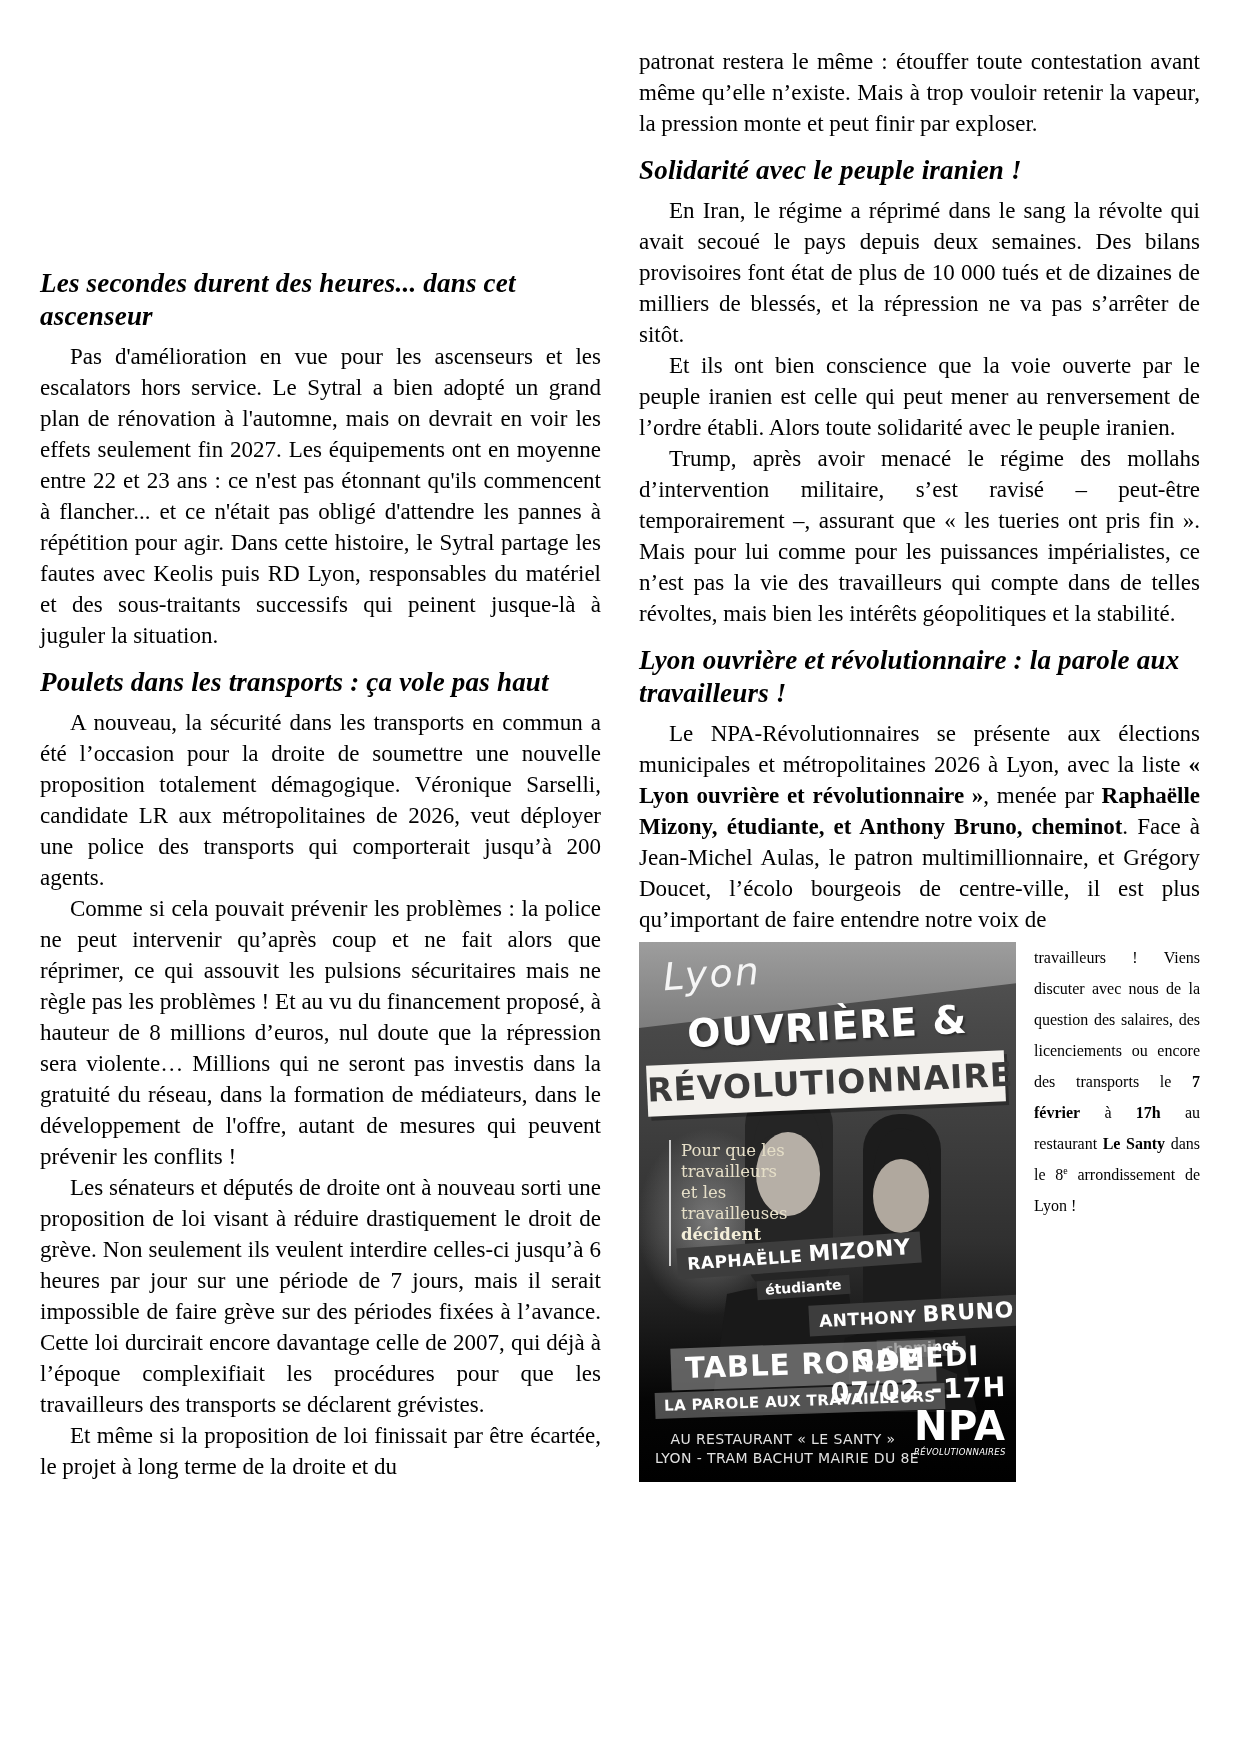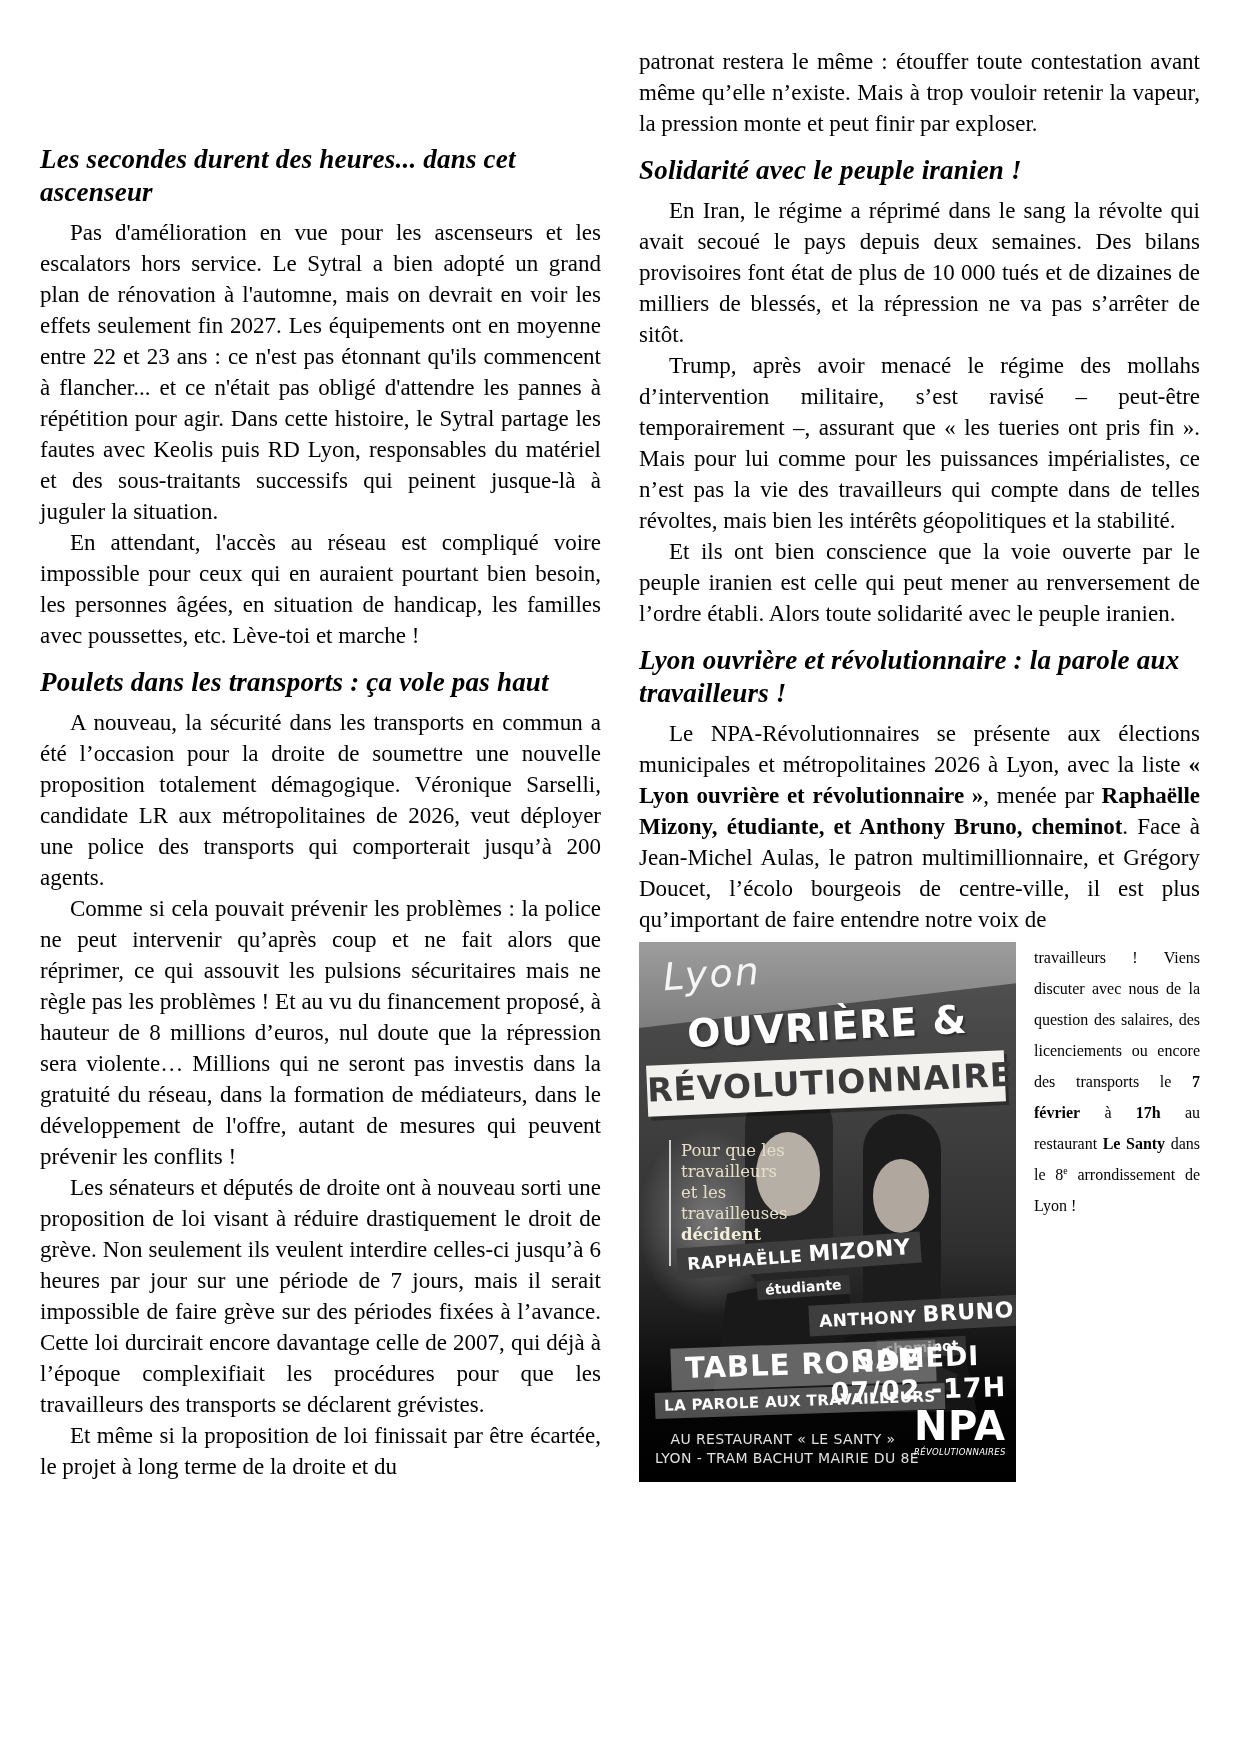--- a/index.html
+++ b/index.html
@@ -77,37 +77,36 @@
 </style>
 </head>
 <body>
 
 <div class="page">
   <div class="columns">
 
     <div class="col">
       <h2 class="sec">Les secondes durent des heures... dans cet ascenseur</h2>
       <p>Pas d'amélioration en vue pour les ascenseurs et les escalators hors service. Le Sytral a bien adopté un grand plan de rénovation à l'automne, mais on devrait en voir les effets seulement fin 2027. Les équipements ont en moyenne entre 22 et 23 ans : ce n'est pas étonnant qu'ils commencent à flancher... et ce n'était pas obligé d'attendre les pannes à répétition pour agir. Dans cette histoire, le Sytral partage les fautes avec Keolis puis RD Lyon, responsables du matériel et des sous-traitants successifs qui peinent jusque-là à juguler la situation.</p>
-      <p>En attendant, l'accès au réseau est compliqué voire impossible pour ceux qui en auraient pourtant bien besoin, les personnes âgées, en situation de handicap, les familles avec poussettes, etc. Lève-toi et marche !</p>
 
       <h2 class="sec">Poulets dans les transports : ça vole pas haut</h2>
       <p>A nouveau, la sécurité dans les transports en commun a été l’occasion pour la droite de soumettre une nouvelle proposition totalement démagogique. Véronique Sarselli, candidate LR aux métropolitaines de 2026, veut déployer une police des transports qui comporterait jusqu’à 200 agents.</p>
       <p>Comme si cela pouvait prévenir les problèmes : la police ne peut intervenir qu’après coup et ne fait alors que réprimer, ce qui assouvit les pulsions sécuritaires mais ne règle pas les problèmes ! Et au vu du financement proposé, à hauteur de 8 millions d’euros, nul doute que la répression sera violente… Millions qui ne seront pas investis dans la gratuité du réseau, dans la formation de médiateurs, dans le développement de l'offre, autant de mesures qui peuvent prévenir les conflits !</p>
 
       <p>Les sénateurs et députés de droite ont à nouveau sorti une proposition de loi visant à réduire drastiquement le droit de grève. Non seulement ils veulent interdire celles-ci jusqu’à 6 heures par jour sur une période de 7 jours, mais il serait impossible de faire grève sur des périodes fixées à l’avance. Cette loi durcirait encore davantage celle de 2007, qui déjà à l’époque complexifiait les procédures pour que les travailleurs des transports se déclarent grévistes.</p>
       <p>Et même si la proposition de loi finissait par être écartée, le projet à long terme de la droite et du</p>
     </div>
 
     <div class="col">
       <p class="noindent">patronat restera le même : étouffer toute contestation avant même qu’elle n’existe. Mais à trop vouloir retenir la vapeur, la pression monte et peut finir par exploser.</p>
 
       <h2 class="sec">Solidarité avec le peuple iranien !</h2>
       <p>En Iran, le régime a réprimé dans le sang la révolte qui avait secoué le pays depuis deux semaines. Des bilans provisoires font état de plus de 10 000 tués et de dizaines de milliers de blessés, et la répression ne va pas s’arrêter de sitôt.</p>
+      <p>Et ils ont bien conscience que la voie ouverte par le peuple iranien est celle qui peut mener au renversement de l’ordre établi. Alors toute solidarité avec le peuple iranien.</p>
       <p>Trump, après avoir menacé le régime des mollahs d’intervention militaire, s’est ravisé – peut-être temporairement –, assurant que « les tueries ont pris fin ». Mais pour lui comme pour les puissances impérialistes, ce n’est pas la vie des travailleurs qui compte dans de telles révoltes, mais bien les intérêts géopolitiques et la stabilité.</p>
-      <p>Et ils ont bien conscience que la voie ouverte par le peuple iranien est celle qui peut mener au renversement de l’ordre établi. Alors toute solidarité avec le peuple iranien.</p>
 
       <h2 class="sec">Lyon ouvrière et révolutionnaire : la parole aux travailleurs !</h2>
       <p><span>Le NPA-Révolutionnaires se présente aux élections municipales et métropolitaines 2026 à Lyon, avec la liste </span><b>« Lyon ouvrière et révolutionnaire »</b><span>, menée par </span><b>Raphaëlle Mizony, étudiante, et Anthony Bruno, cheminot</b><span>. Face à Jean-Michel Aulas, le patron multimillionnaire, et Grégory Doucet, l’écolo bourgeois de centre-ville, il est plus qu’important de faire entendre notre voix de</span></p>
 
       <div class="poster-row">
 
         <div class="poster">
           <div class="p-top"></div>
           <div class="p-glow"></div>
 

